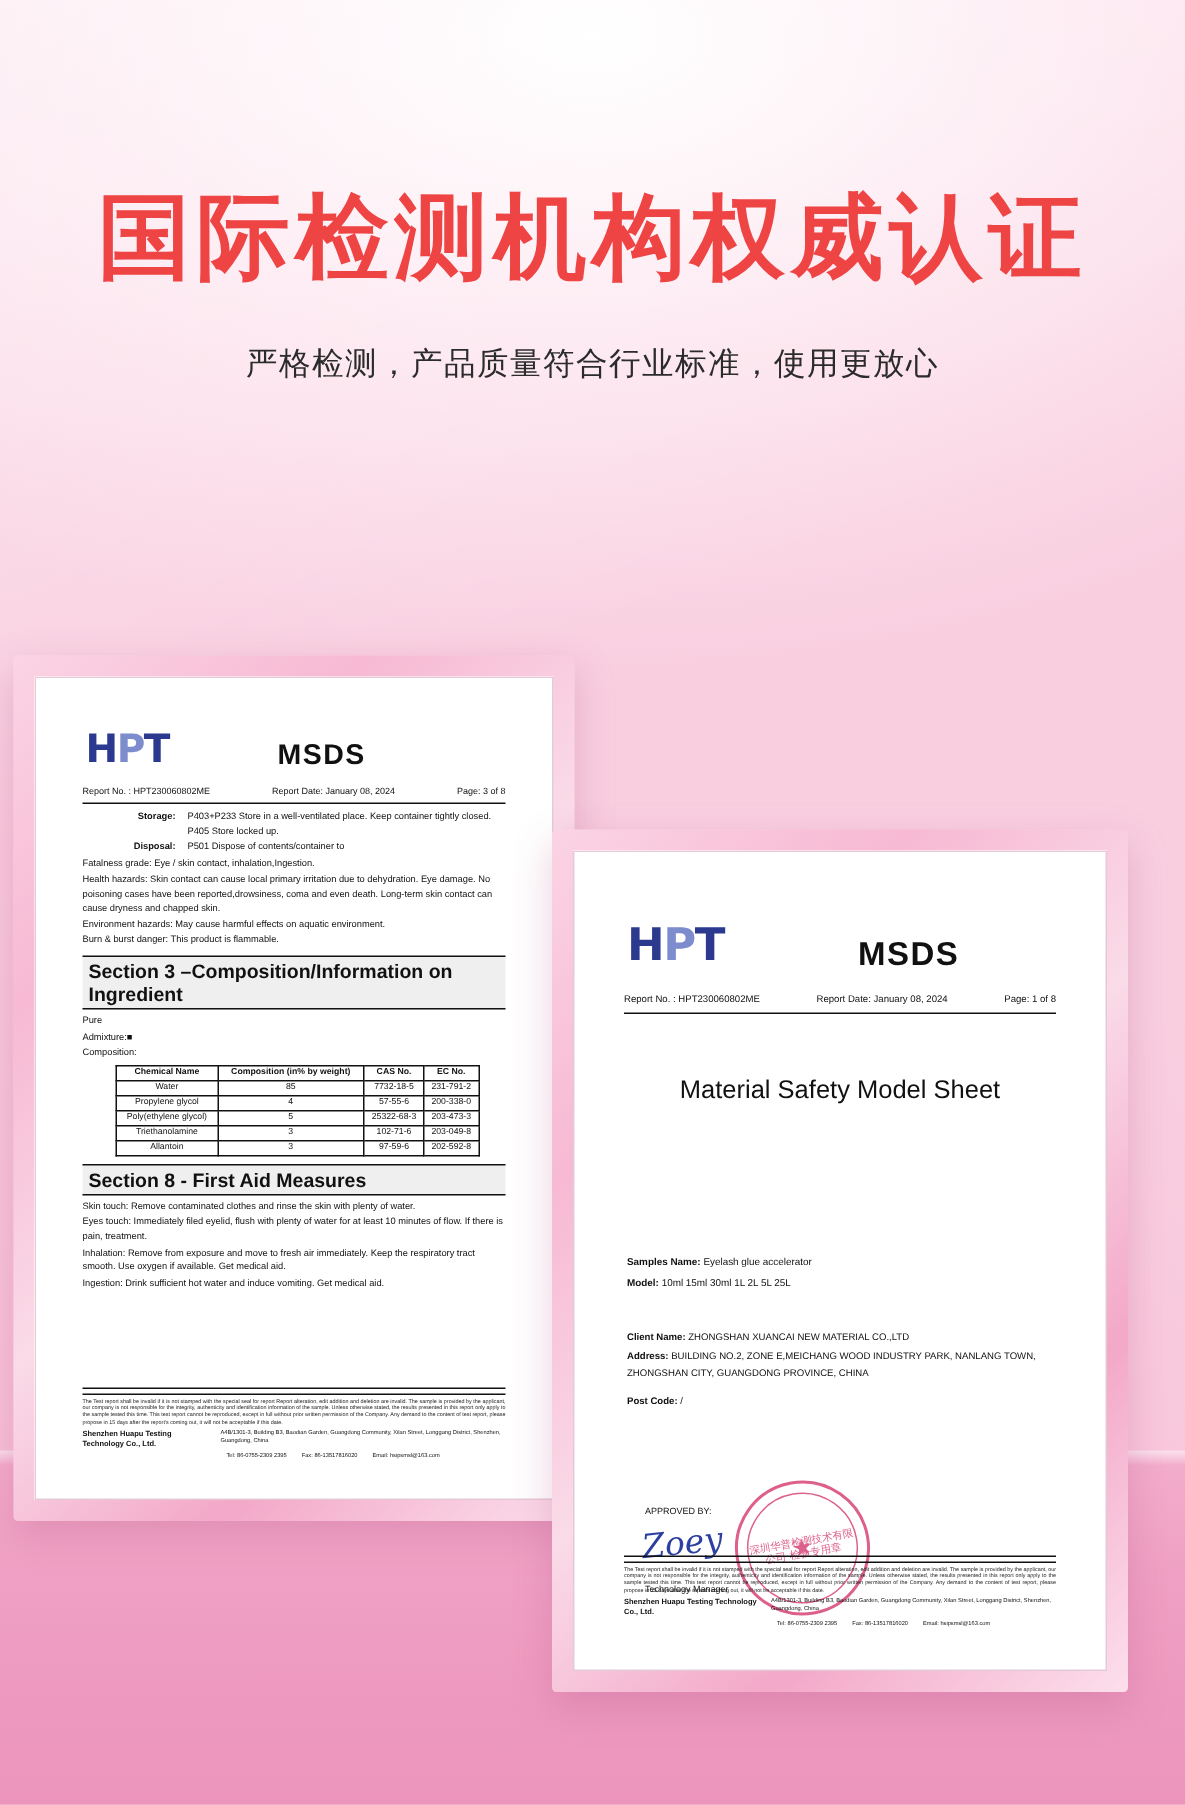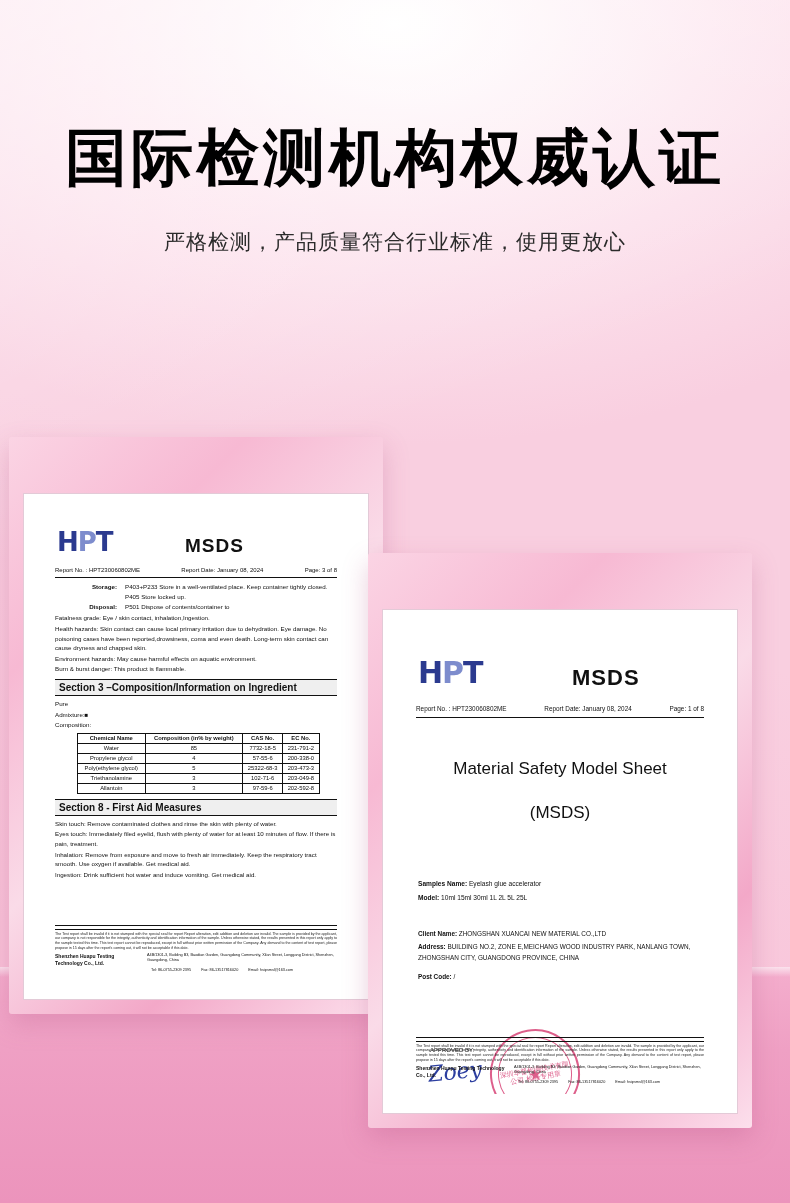--- a/index.html
+++ b/index.html
@@ -20,41 +20,40 @@
     position:absolute;left:0;right:0;bottom:0;height:236px;
     background:linear-gradient(180deg,#f4aecd 0%, #efa0c4 35%, #ec94bc 100%);
   }
   .floor:before{
     content:"";position:absolute;left:0;right:0;top:0;height:10px;
     background:linear-gradient(180deg,rgba(255,255,255,0.65),rgba(255,255,255,0));
   }
 
   .headline{
     position:absolute;top:116px;left:0;right:0;text-align:center;
-    font-size:62px;font-weight:bold;color:#000000;letter-spacing:4px;
+    font-size:62px;font-weight:bold;color:#ef4444;letter-spacing:4px;
     font-family:"DejaVu Sans","Liberation Sans",sans-serif;
   }
   .subline{
     position:absolute;top:228px;left:0;right:0;text-align:center;
     font-size:21px;color:#2b2b2b;letter-spacing:1px;
     font-family:"DejaVu Sans","Liberation Sans",sans-serif;
   }
 
   
   .frame{position:absolute;border-radius:3px;box-shadow:0 10px 26px rgba(180,80,130,0.28);}
   .frame .frame-border{
     position:absolute;inset:0;border-radius:3px;
     background:linear-gradient(135deg,#fbd4e4 0%, #f7b9d3 25%, #fadbe8 50%, #f3a8c8 75%, #fcdfec 100%);
     padding:14px;box-sizing:border-box;
   }
   .frame .mat{
     position:absolute;inset:14px;background:#ffffff;
     box-shadow:inset 0 0 0 1px rgba(200,150,175,0.5);
     overflow:hidden;
-    margin-top:42px;
   }
   .paper{position:absolute;background:#fff;overflow:hidden;}
 
   
   #frame-left{left:9px;top:437px;width:374px;height:577px;}
   #frame-left .paper{left:22px;top:20px;right:22px;bottom:20px;}
 
   
   #frame-right{left:368px;top:553px;width:384px;height:575px;}
   #frame-right .paper{left:22px;top:20px;right:22px;bottom:20px;}
@@ -68,21 +67,21 @@
   
   #doc-left .logo{position:absolute;left:12px;top:14px;font-size:26px;}
   #doc-left .msds-title{position:absolute;left:140px;top:22px;}
   #doc-left .metarow{position:absolute;left:10px;right:10px;top:54px;display:flex;justify-content:space-between;font-size:6px;}
   #doc-left .hr1{position:absolute;left:10px;right:10px;top:64px;height:1px;background:#111;}
   .kvrow{display:flex;font-size:6.2px;line-height:1.45;margin:0 0 1px 0;}
   .kvrow .k{width:62px;text-align:right;padding-right:8px;font-weight:bold;}
   .kvrow .v{flex:1;}
   .para{font-size:6.2px;line-height:1.5;margin:1.5px 0;}
   .section-bar{
-    font-size:10px;font-weight:bold;padding:2px 4px;margin:5px 0 3px 0;
+    font-size:13px;font-weight:bold;padding:2px 4px;margin:5px 0 3px 0;
     border-top:1px solid #111;border-bottom:1px solid #111;background:#efefef;
   }
   table.comp{border-collapse:collapse;width:86%;margin:3px auto 3px 22px;font-size:5.8px;}
   table.comp th,table.comp td{border:1px solid #111;text-align:center;padding:1.5px 2px;}
   table.comp th{font-weight:bold;}
   .footer-legal{font-size:3.6px;line-height:1.35;color:#222;text-align:justify;}
   .footer-co{font-size:5px;font-weight:bold;line-height:1.3;}
   .footer-addr{font-size:3.8px;line-height:1.35;}
   .footer-line{display:flex;gap:10px;font-size:3.8px;margin-top:2px;}
 
@@ -251,21 +250,20 @@
           <div><span>Report No. :</span>
                <span>HPT230060802ME</span></div>
           <div><span>Report Date:</span>
                <span>January 08, 2024</span></div>
           <div><span>Page:</span>
                <span>1  of  8</span></div>
         </div>
         <div class="hr1"></div>
 
         <div class="big-title" style="top:130px">Material Safety Model Sheet</div>
-        <div class="big-title" style="top:174px">(MSDS)</div>
 
         <div class="samples" style="top:250px">
           <b>Samples Name:</b>
           <span>Eyelash glue accelerator</span>
         </div>
         <div class="samples" style="top:264px">
           <b>Model:</b>
           <span>10ml 15ml 30ml 1L 2L 5L 25L</span>
         </div>
 

